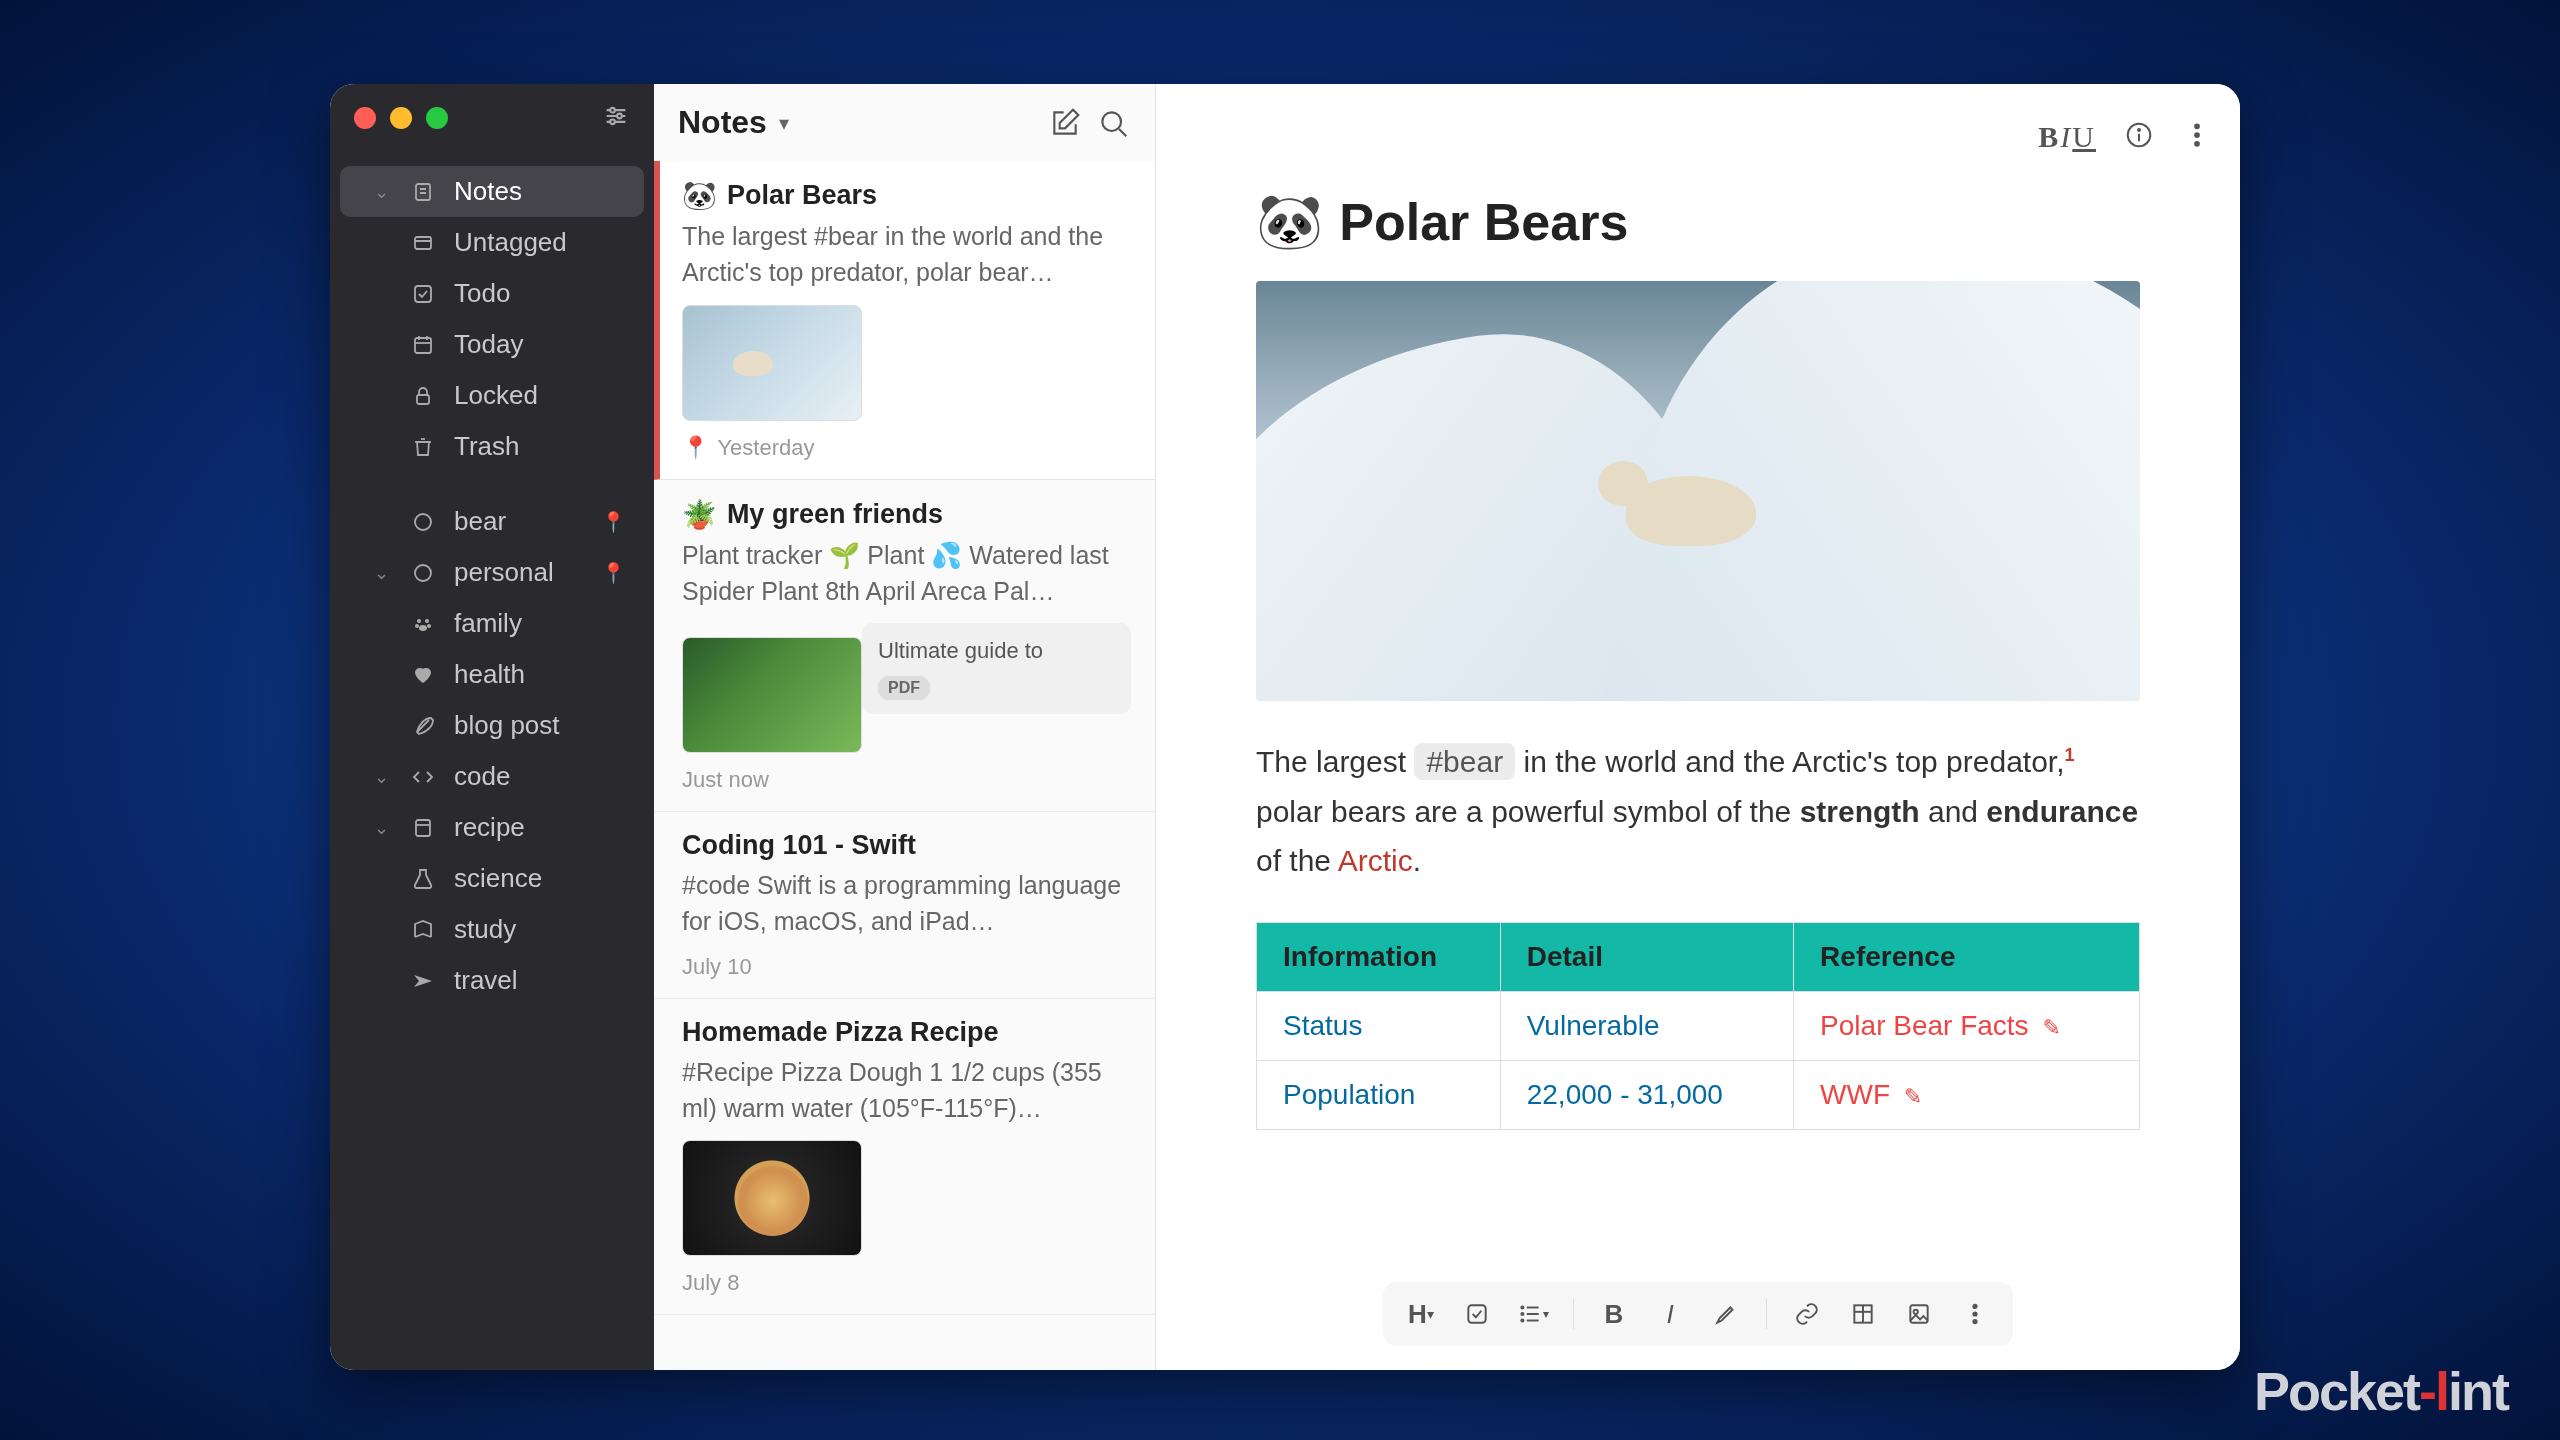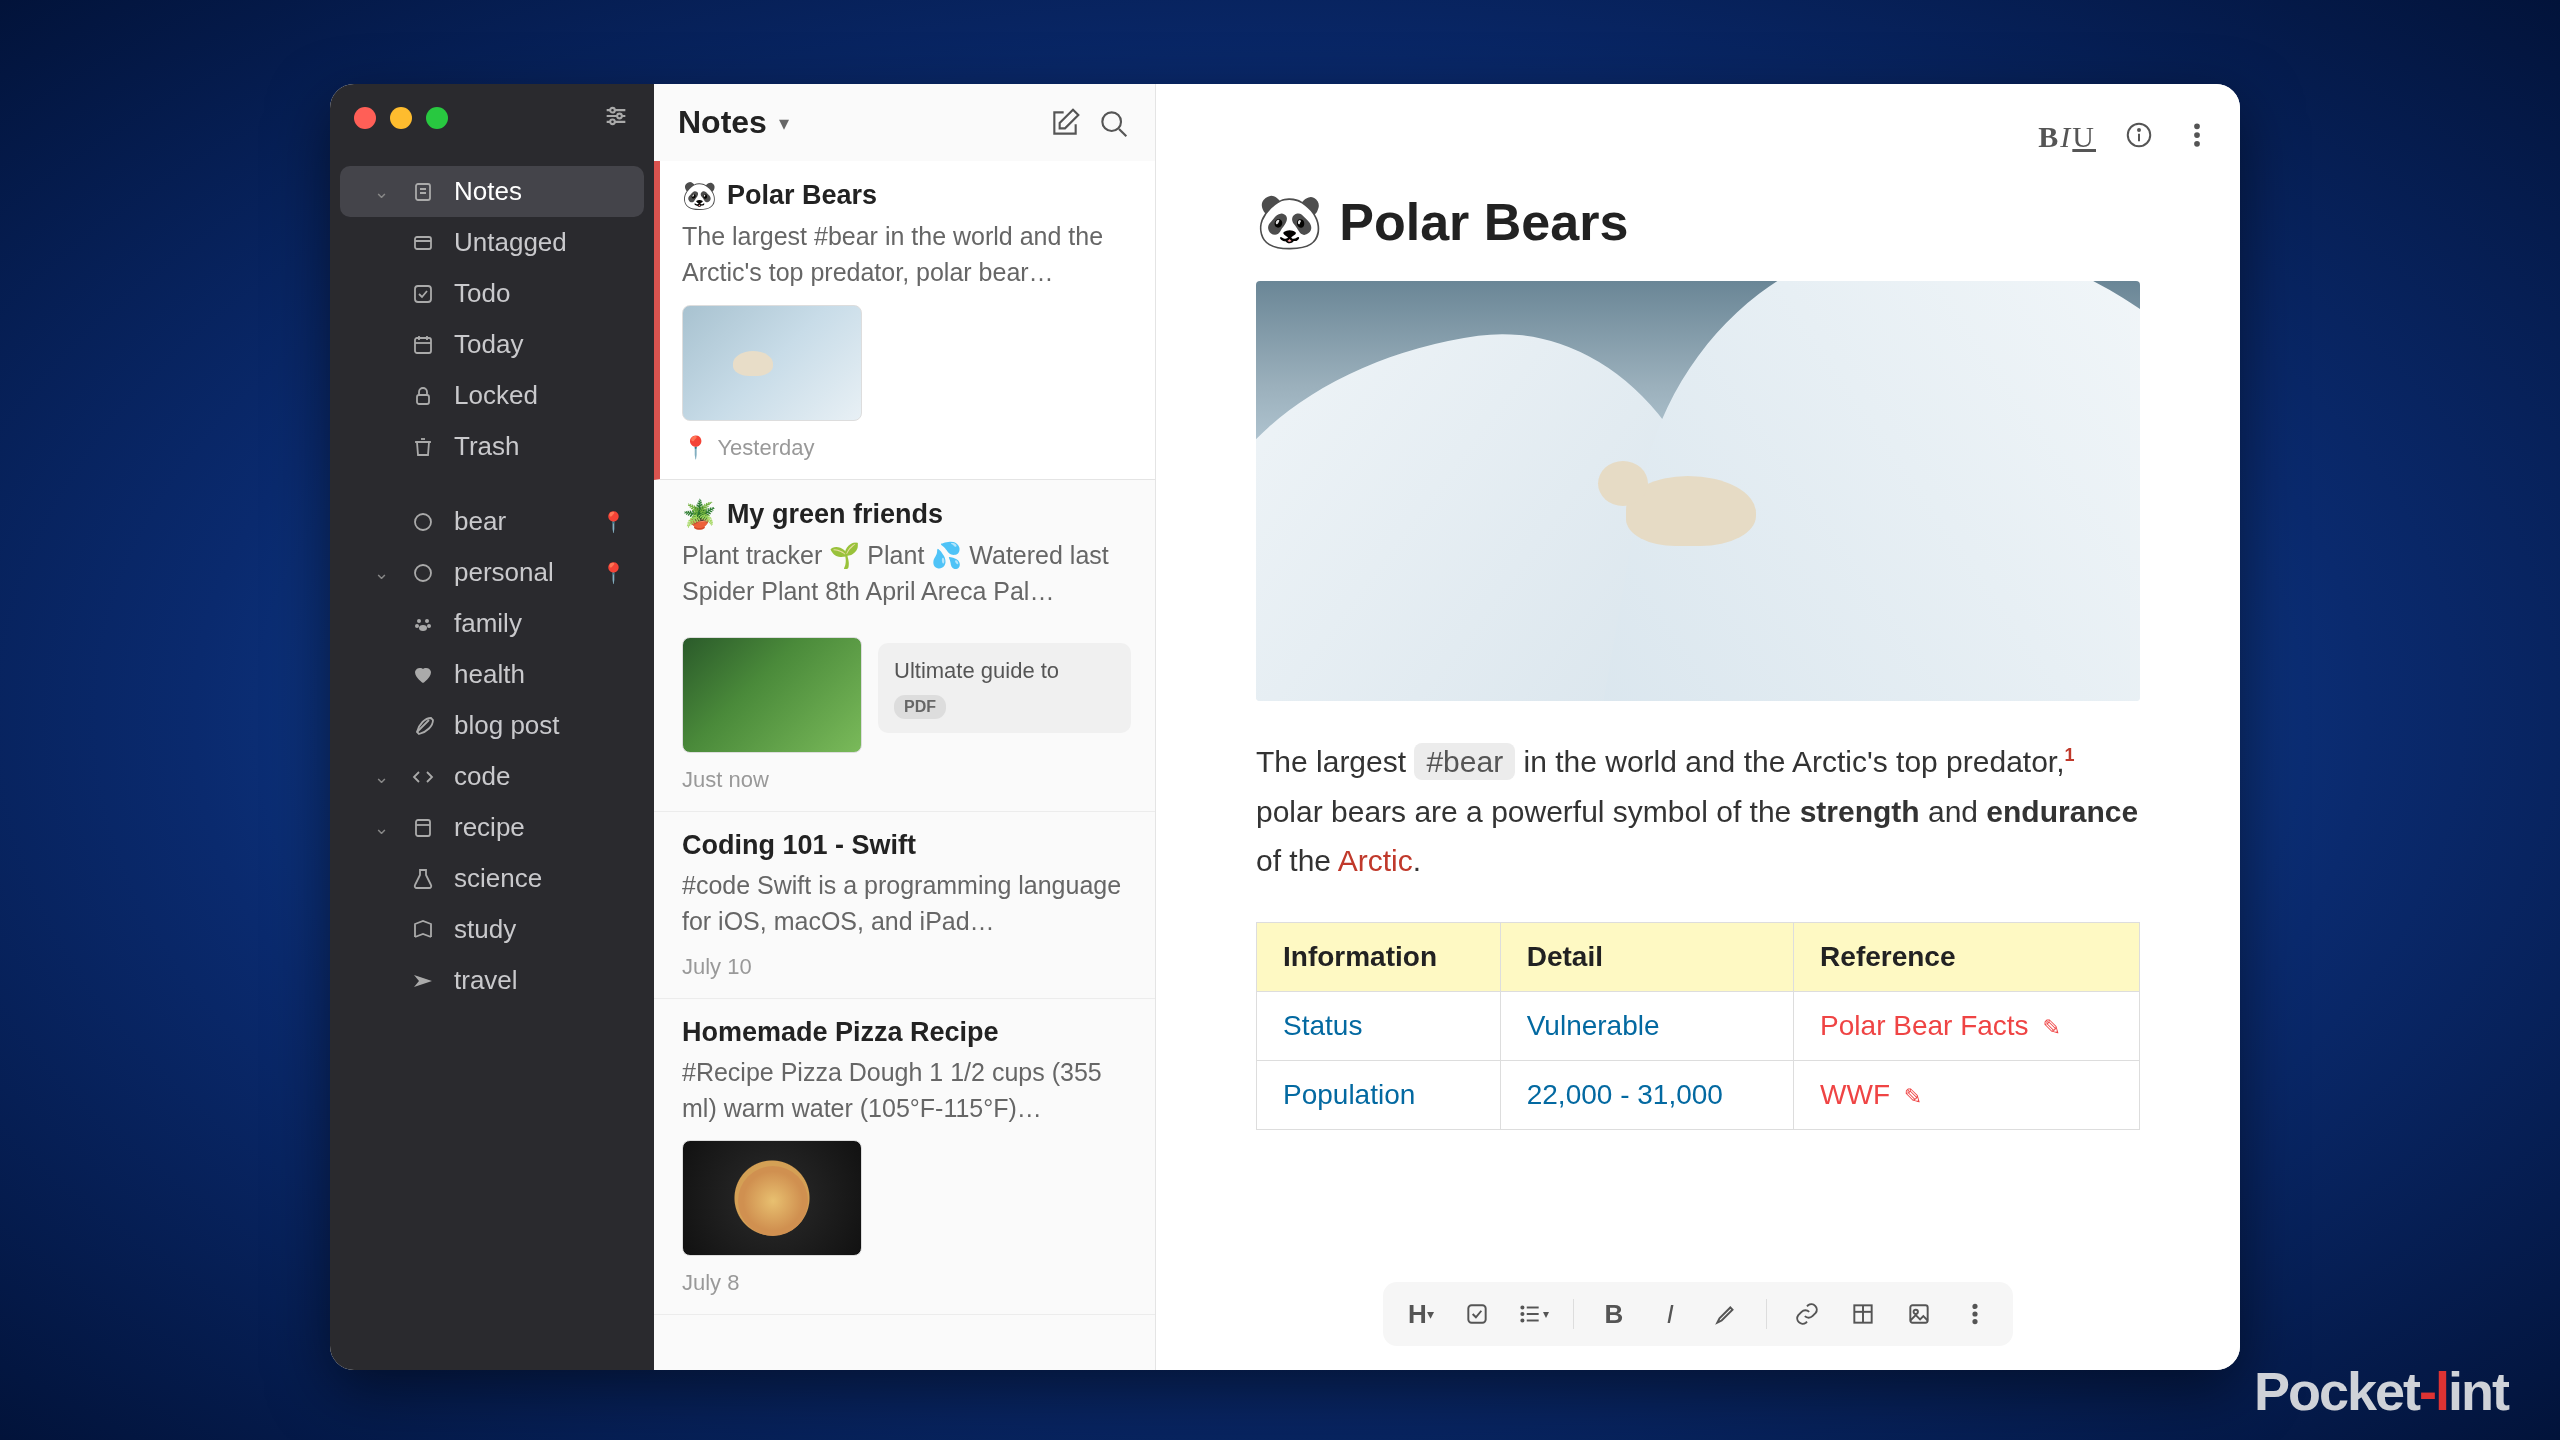--- a/index.html
+++ b/index.html
@@ -98,21 +98,21 @@
   background: linear-gradient(135deg, #a8c2d0 0%, #c8dce8 50%, #e8f0f5 100%);
   position: relative; overflow: hidden;
 }
 .note-thumb.bear::after {
   content: ""; position: absolute; left: 50px; top: 45px; width: 40px; height: 25px;
   background: #e8ddc8; border-radius: 50% 50% 40% 40%;
 }
 .note-thumb.plant { background: linear-gradient(135deg, #2a5a2a 0%, #4a8a3a 40%, #7aba5a 100%); }
 .note-thumb.pizza { background: radial-gradient(circle at 50% 50%, #d4a055 0%, #d4a055 35%, #222 36%, #111 100%); }
 .note-thumb.pizza::after { content:""; position:absolute; left:55px; top:25px; width:70px; height:70px; background: radial-gradient(circle, #e8c070 0%, #d09050 60%); border-radius:50%; }
-.thumb-row { display: flex; gap: 16px; align-items: center; margin-top: 14px; }
+.thumb-row { display: flex; align-items: flex-start; margin-top: 14px; }
 .attachment-card { flex: 1; background: #f0f0f0; border-radius: 10px; padding: 14px 16px; }
 .attachment-title { font-size: 22px; color: #555; line-height: 1.3; }
 .attachment-badge { display: inline-block; background: #ddd; color: #666; font-size: 16px; font-weight: 600; padding: 3px 10px; border-radius: 11px; margin-top: 10px; }
 .note-date { font-size: 22px; color: #999; margin-top: 14px; display: flex; align-items: center; gap: 8px; }
 .note-date .pin { color: #d9534f; }
 
 .editor {
   flex: 1;
   background: #fff;
   display: flex;
@@ -153,21 +153,21 @@
 }
 .bear-shape::before { content:""; position:absolute; left:-28px; top:-15px; width:50px; height:45px; background:#e6dbc5; border-radius:50%; }
 .doc-para { font-size: 30px; color: #333; line-height: 1.65; margin-bottom: 36px; }
 .tag-chip { background: #ececec; padding: 2px 12px; border-radius: 8px; color: #555; }
 .sup { font-size: 18px; vertical-align: super; color: #c0392b; font-weight: 600; }
 .doc-para b.strong { font-weight: 700; }
 .link-red { color: #c0392b; }
 
 .doc-table { width: 100%; border-collapse: collapse; margin-bottom: 40px; }
 .doc-table th, .doc-table td { border: 1px solid #ddd; padding: 18px 26px; font-size: 28px; text-align: left; }
-.doc-table th { background: #fef9c3; font-weight: 700; color: #222; }
+.doc-table th { background: #14b8a6; font-weight: 700; color: #222; }
 .doc-table td { color: #0369a1; }
 .doc-table td.ref { color: #ef4444; }
 .pencil { font-size: 22px; margin-left: 6px; }
 
 .toolbar {
   display: flex; gap: 12px; justify-content: center; align-items: center;
   padding: 10px 16px; background: #f6f6f6; border-radius: 14px;
   width: fit-content; margin: 0 auto 24px;
 }
 .tb-btn { width: 44px; height: 44px; display: inline-flex; align-items: center; justify-content: center; color: #555; font-size: 26px; border-radius: 8px; }

